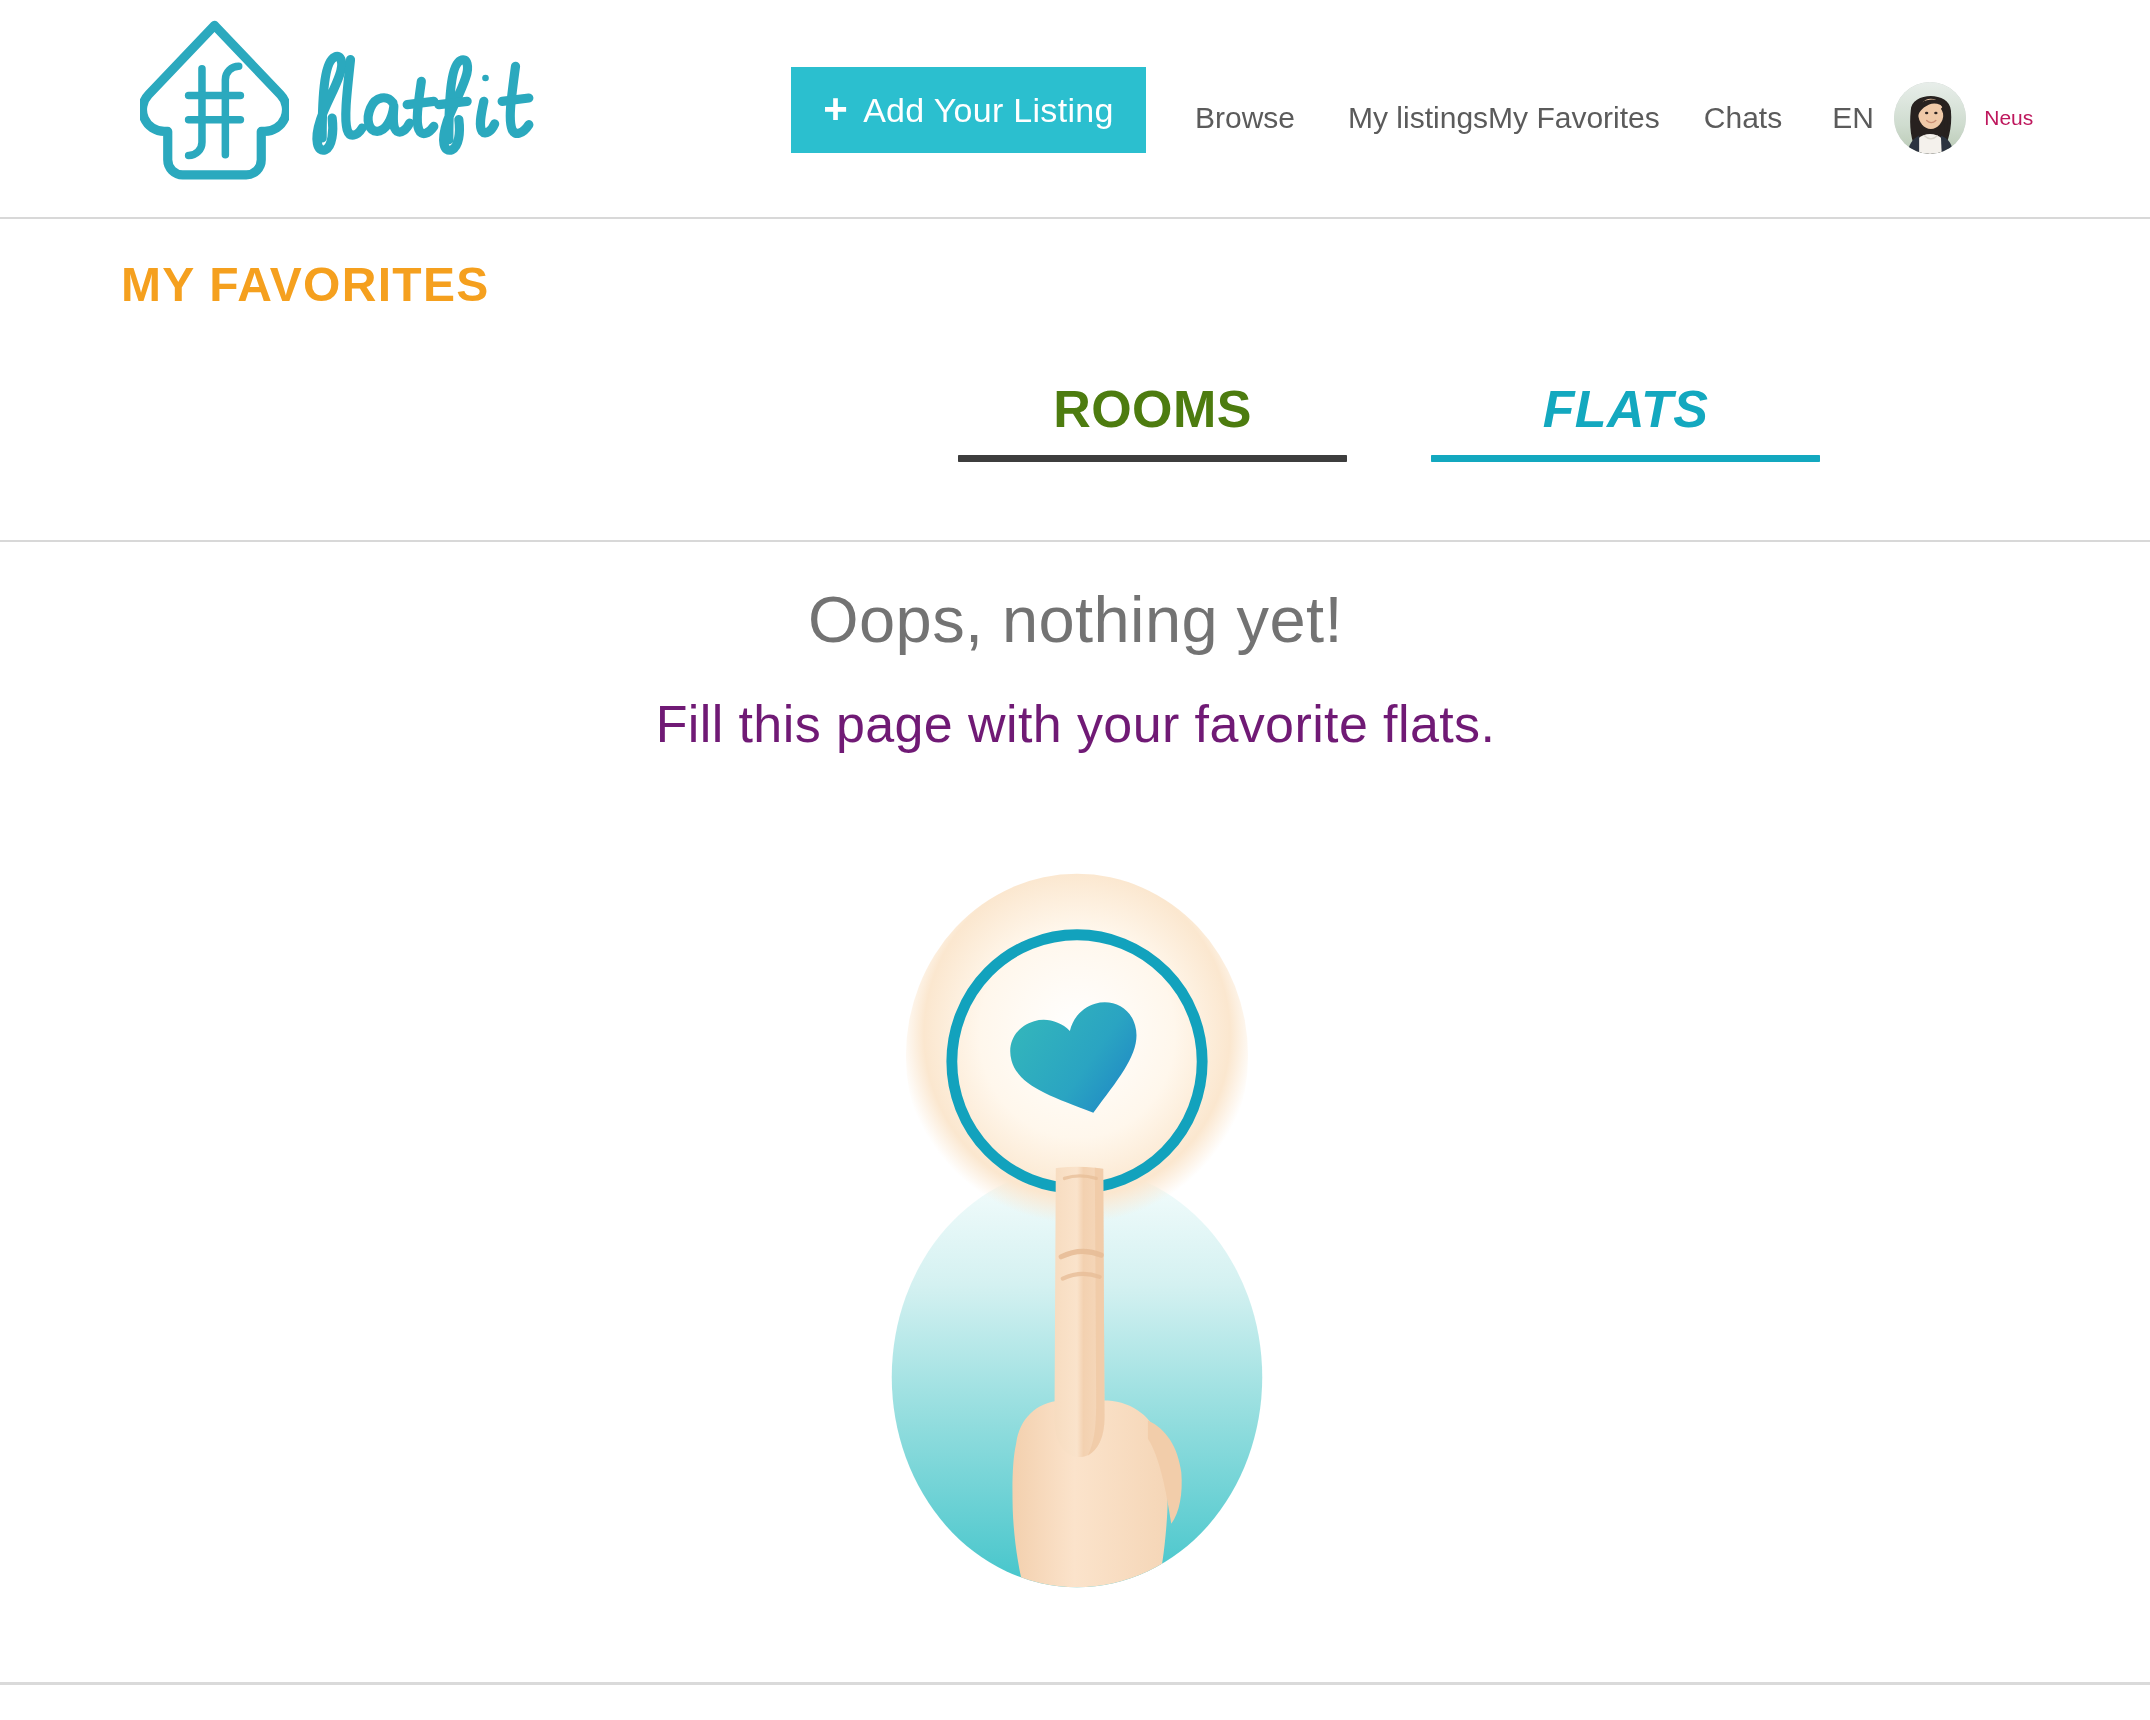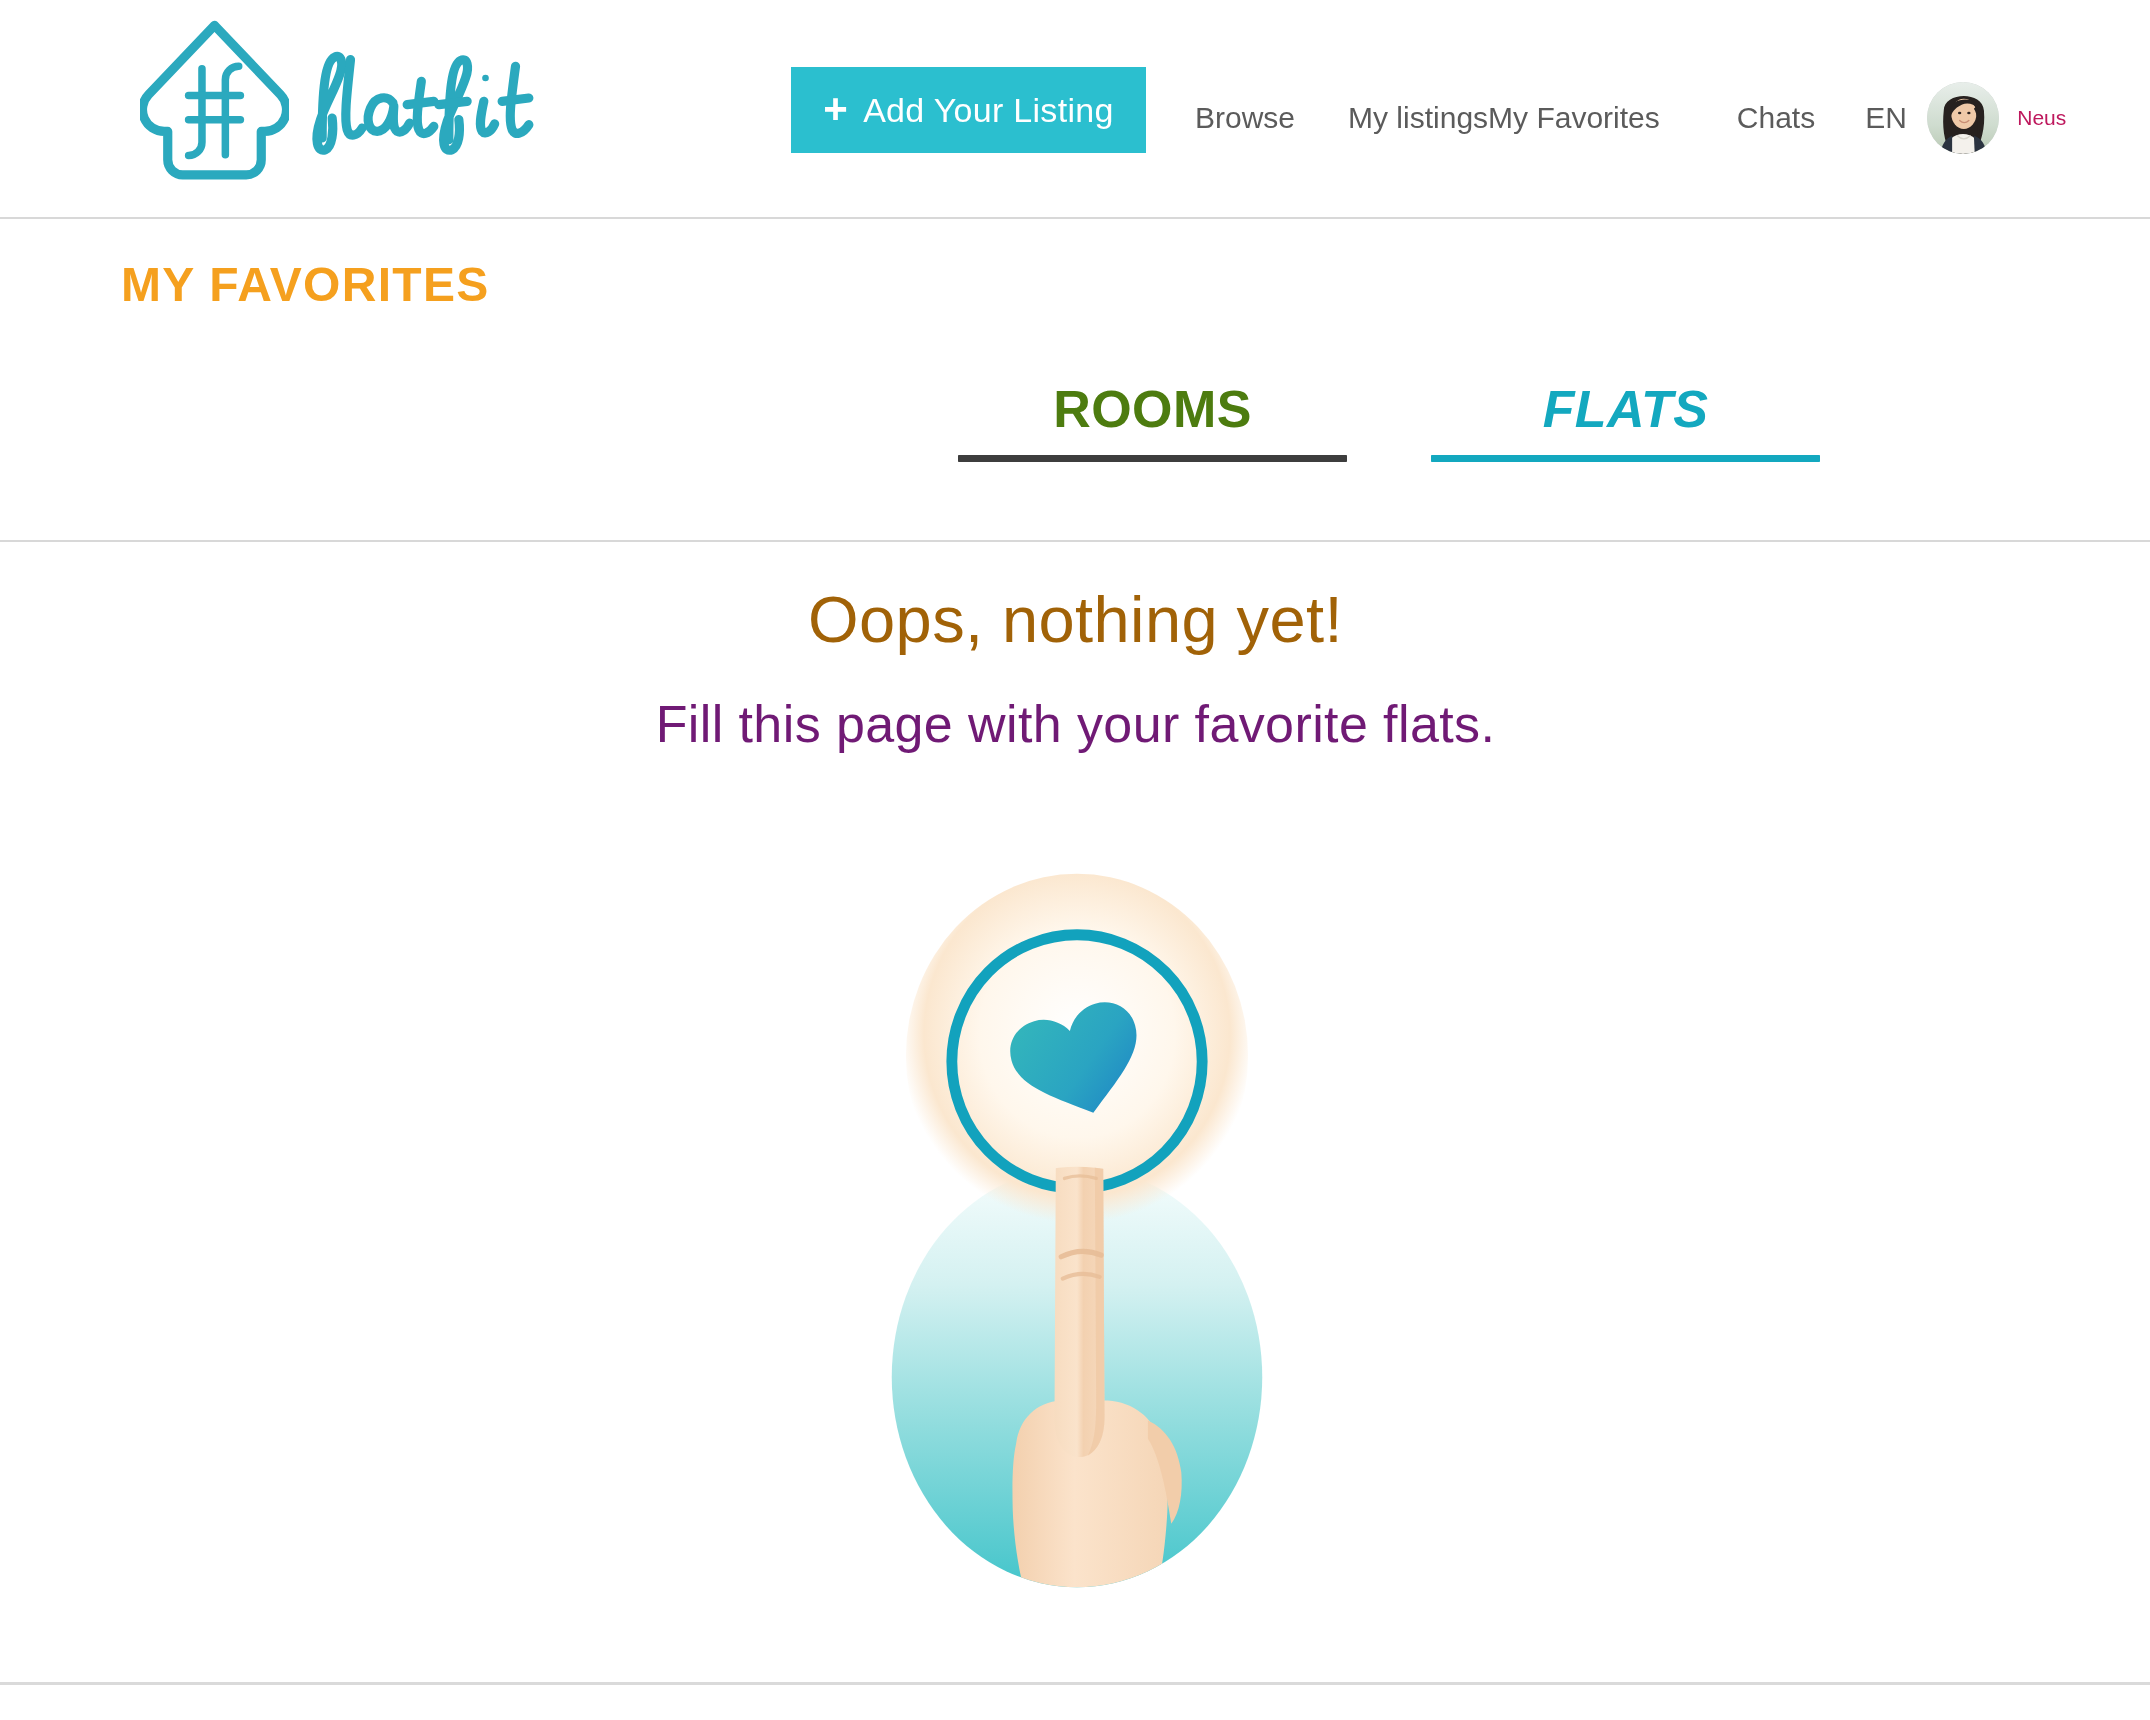--- a/index.html
+++ b/index.html
@@ -84,21 +84,21 @@
     color: #5b5b5b;
     text-decoration: none;
     white-space: nowrap;
     cursor: pointer;
     line-height: 58px;
     font-weight: 400;
   }
   .nav-gap-1 { margin-right: 53px; }
   .nav-gap-2 { }
   .nav-gap-3 { margin-right: 44px; }
-  .nav-gap-4 { margin-right: 50px; margin-left: 33px; }
+  .nav-gap-4 { margin-right: 50px; }
   .nav-gap-5 { margin-right: 20px; }
 
   .avatar {
     width: 72px;
     height: 72px;
     border-radius: 50%;
     overflow: hidden;
     position: relative;
     flex: none;
     background: #cfd6d2;
@@ -175,21 +175,21 @@
   
   .empty-state {
     position: absolute;
     left: 0;
     top: 584px;
     width: 2151px;
     text-align: center;
   }
   .empty-headline {
     font-size: 65px;
-    color: #a16207;
+    color: #737373;
     font-weight: 400;
     line-height: 1.1;
     letter-spacing: 0.4px;
   }
   .empty-sub {
     margin-top: 40px;
     font-size: 52px;
     color: #701a75;
     font-weight: 400;
     line-height: 1.1;

